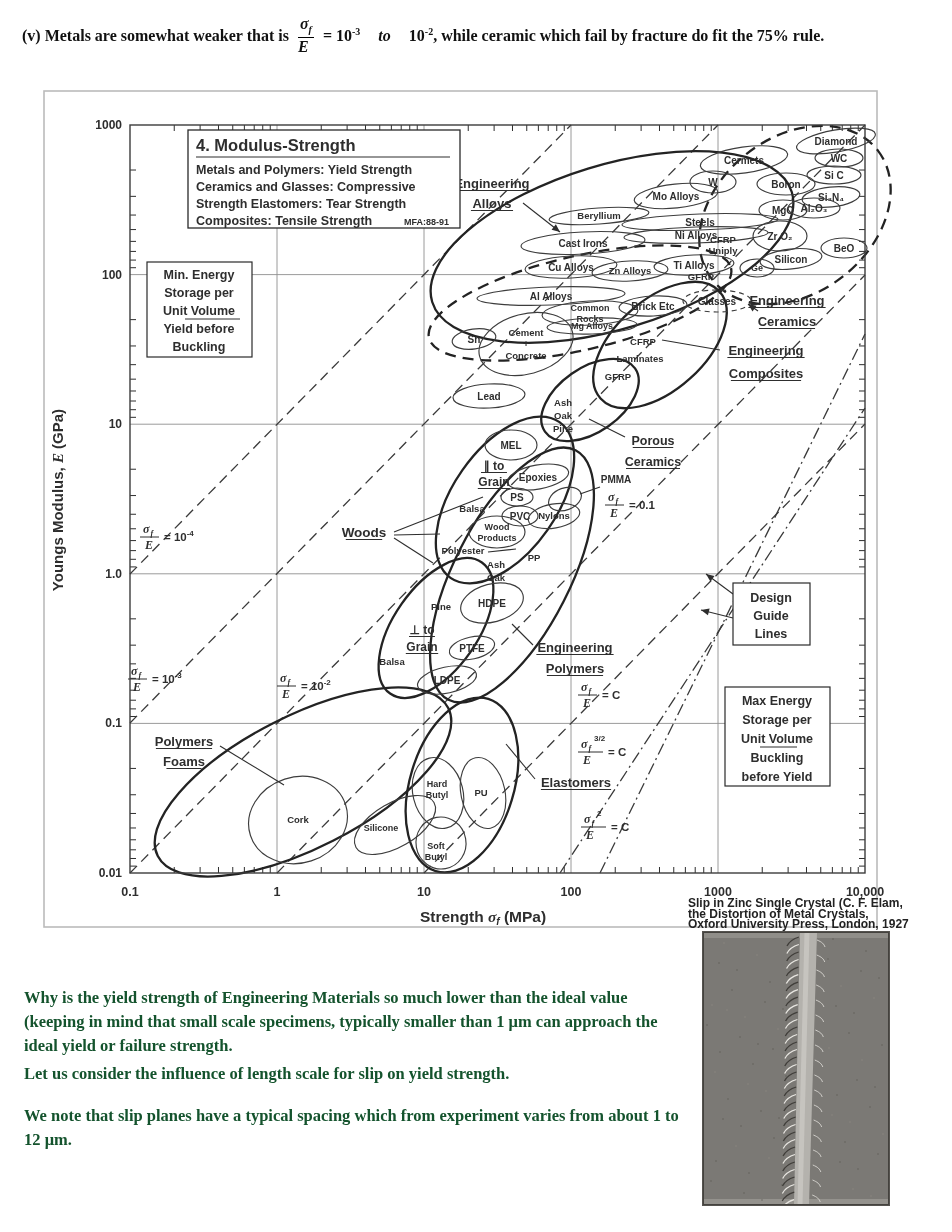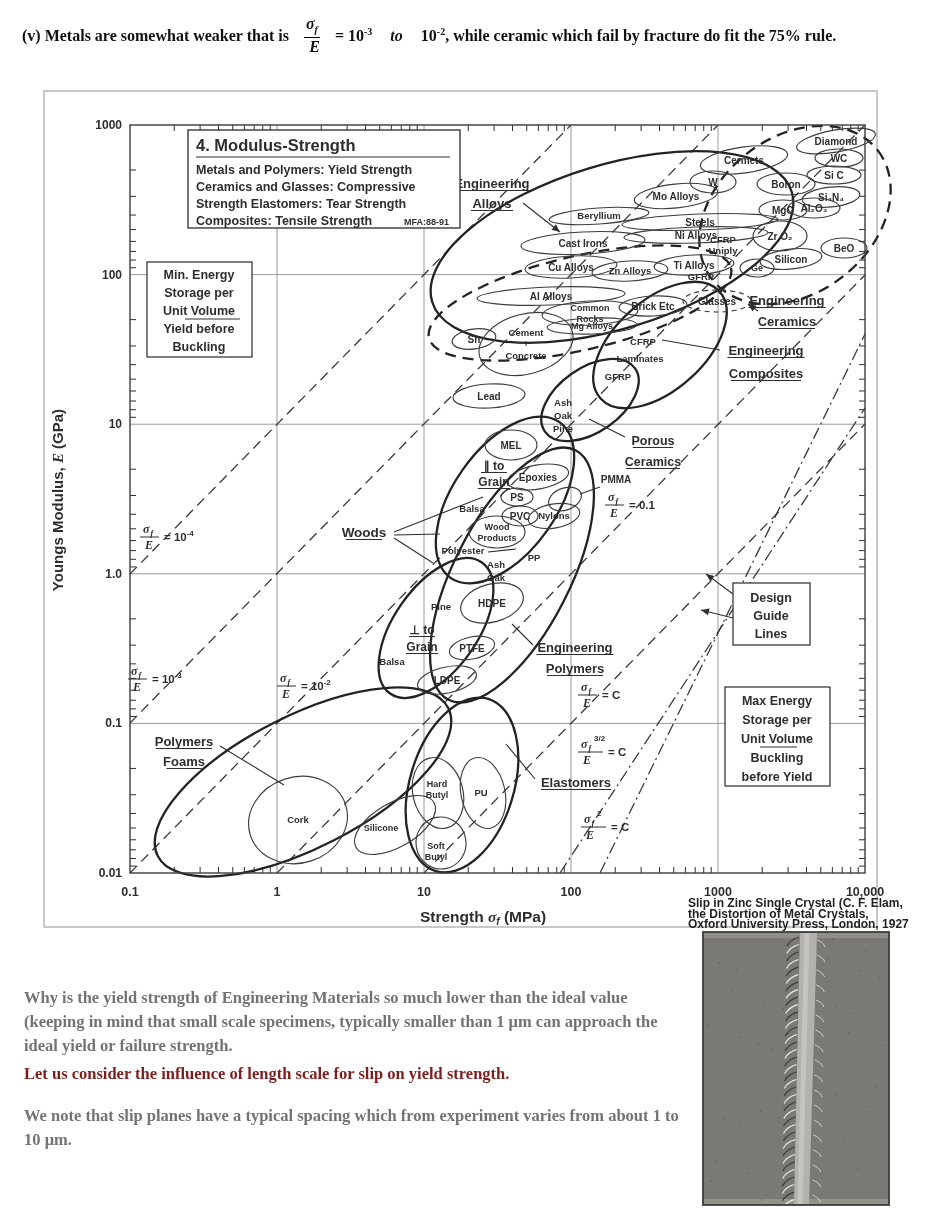--- a/index.html
+++ b/index.html
@@ -2,37 +2,37 @@
 <html><head>
 <meta charset="utf-8">
 <style>
   html,body{margin:0;padding:0;background:#e8e8e8;}
   .page{position:relative;width:952px;height:1232px;background:#ffffff;overflow:hidden;
         font-family:"Liberation Serif",serif;color:#111;font-weight:bold;}
   .abs{position:absolute;}
   
   .top-note{left:22px;top:16px;width:920px;display:flex;align-items:center;
             font-size:16px;white-space:nowrap;}
-  .top-note .frac{display:inline-block;text-align:right;margin:0 15px;vertical-align:middle;
+  .top-note .frac{display:inline-block;text-align:left;margin:0 9px;vertical-align:middle;
                   font-style:italic;line-height:1.05;}
   .top-note .frac .num{display:block;border-bottom:1.2px solid #000;padding:0 2px 1px 2px;}
   .top-note .frac .num sub{font-size:10px;}
   .top-note .frac .den{display:block;padding-top:1px;}
   .top-note sup{font-size:10px;}
   .top-note .ital{font-style:italic;margin:0 18px;}
   
   #ashby{left:0;top:0;width:952px;height:952px;font-family:"Liberation Sans",sans-serif;}
   
   .photo-caption{left:688px;top:898px;width:235px;font-family:"Liberation Sans",sans-serif;
                  font-size:12px;line-height:10.5px;color:#222;}
   
   #photo{left:703px;top:932px;width:186px;height:273px;background:#7b7975;
          outline:1px solid #55534f;}
   
-  .para{left:24px;width:658px;font-size:16.5px;line-height:24px;color:#737373;}
+  .para{left:24px;width:658px;font-size:16.5px;line-height:24px;color:#14532d;}
   .para.p1{top:986px;}
   .para.p2{top:1062px;}
   .para.p3{top:1104px;}
 </style>
 </head>
 <body>
 
 <div class="page">
 
   <div class="abs top-note">
@@ -733,16 +733,16 @@
         <path d="M 109.52 248 c 5 2 7 4 8 7" stroke="#d9d7d2" fill="none" stroke-width="0.9"></path>
         <path d="M 91.38 252.5 c -7 2 -10 5 -12 9" stroke="#e8e6e1" fill="none" stroke-width="1.3"></path>
         <path d="M 91.24 260 c -7 2 -10 5 -12 9" stroke="#403e3a" fill="none" stroke-width="1.3"></path>
         <path d="M 109.24 263 c 5 2 7 4 8 7" stroke="#d9d7d2" fill="none" stroke-width="0.9"></path>
         <path d="M 91.1 267.5 c -7 2 -10 5 -12 9" stroke="#e8e6e1" fill="none" stroke-width="1.3"></path>
         <rect x="0.5" y="0.5" width="185" height="272" fill="none" stroke="#44423e" stroke-width="1"></rect>
       </svg>
   </div>
 
   <div class="abs para p1">Why is the yield strength of Engineering Materials so much lower than the ideal value (keeping in mind that small scale specimens, typically smaller than 1 μm can approach the ideal yield or failure strength.</div>
-  <div class="abs para p2" id="para2" style="color: #7f1d1d;">Let us consider the influence of length scale for slip on yield strength.</div>
-  <div class="abs para p3">We note that slip planes have a typical spacing which from experiment varies from about 1 to 10 μm.</div>
+  <div class="abs para p2" id="para2" style="color: #14532d;">Let us consider the influence of length scale for slip on yield strength.</div>
+  <div class="abs para p3">We note that slip planes have a typical spacing which from experiment varies from about 1 to 12 μm.</div>
 
 </div>
 
 </body></html>

